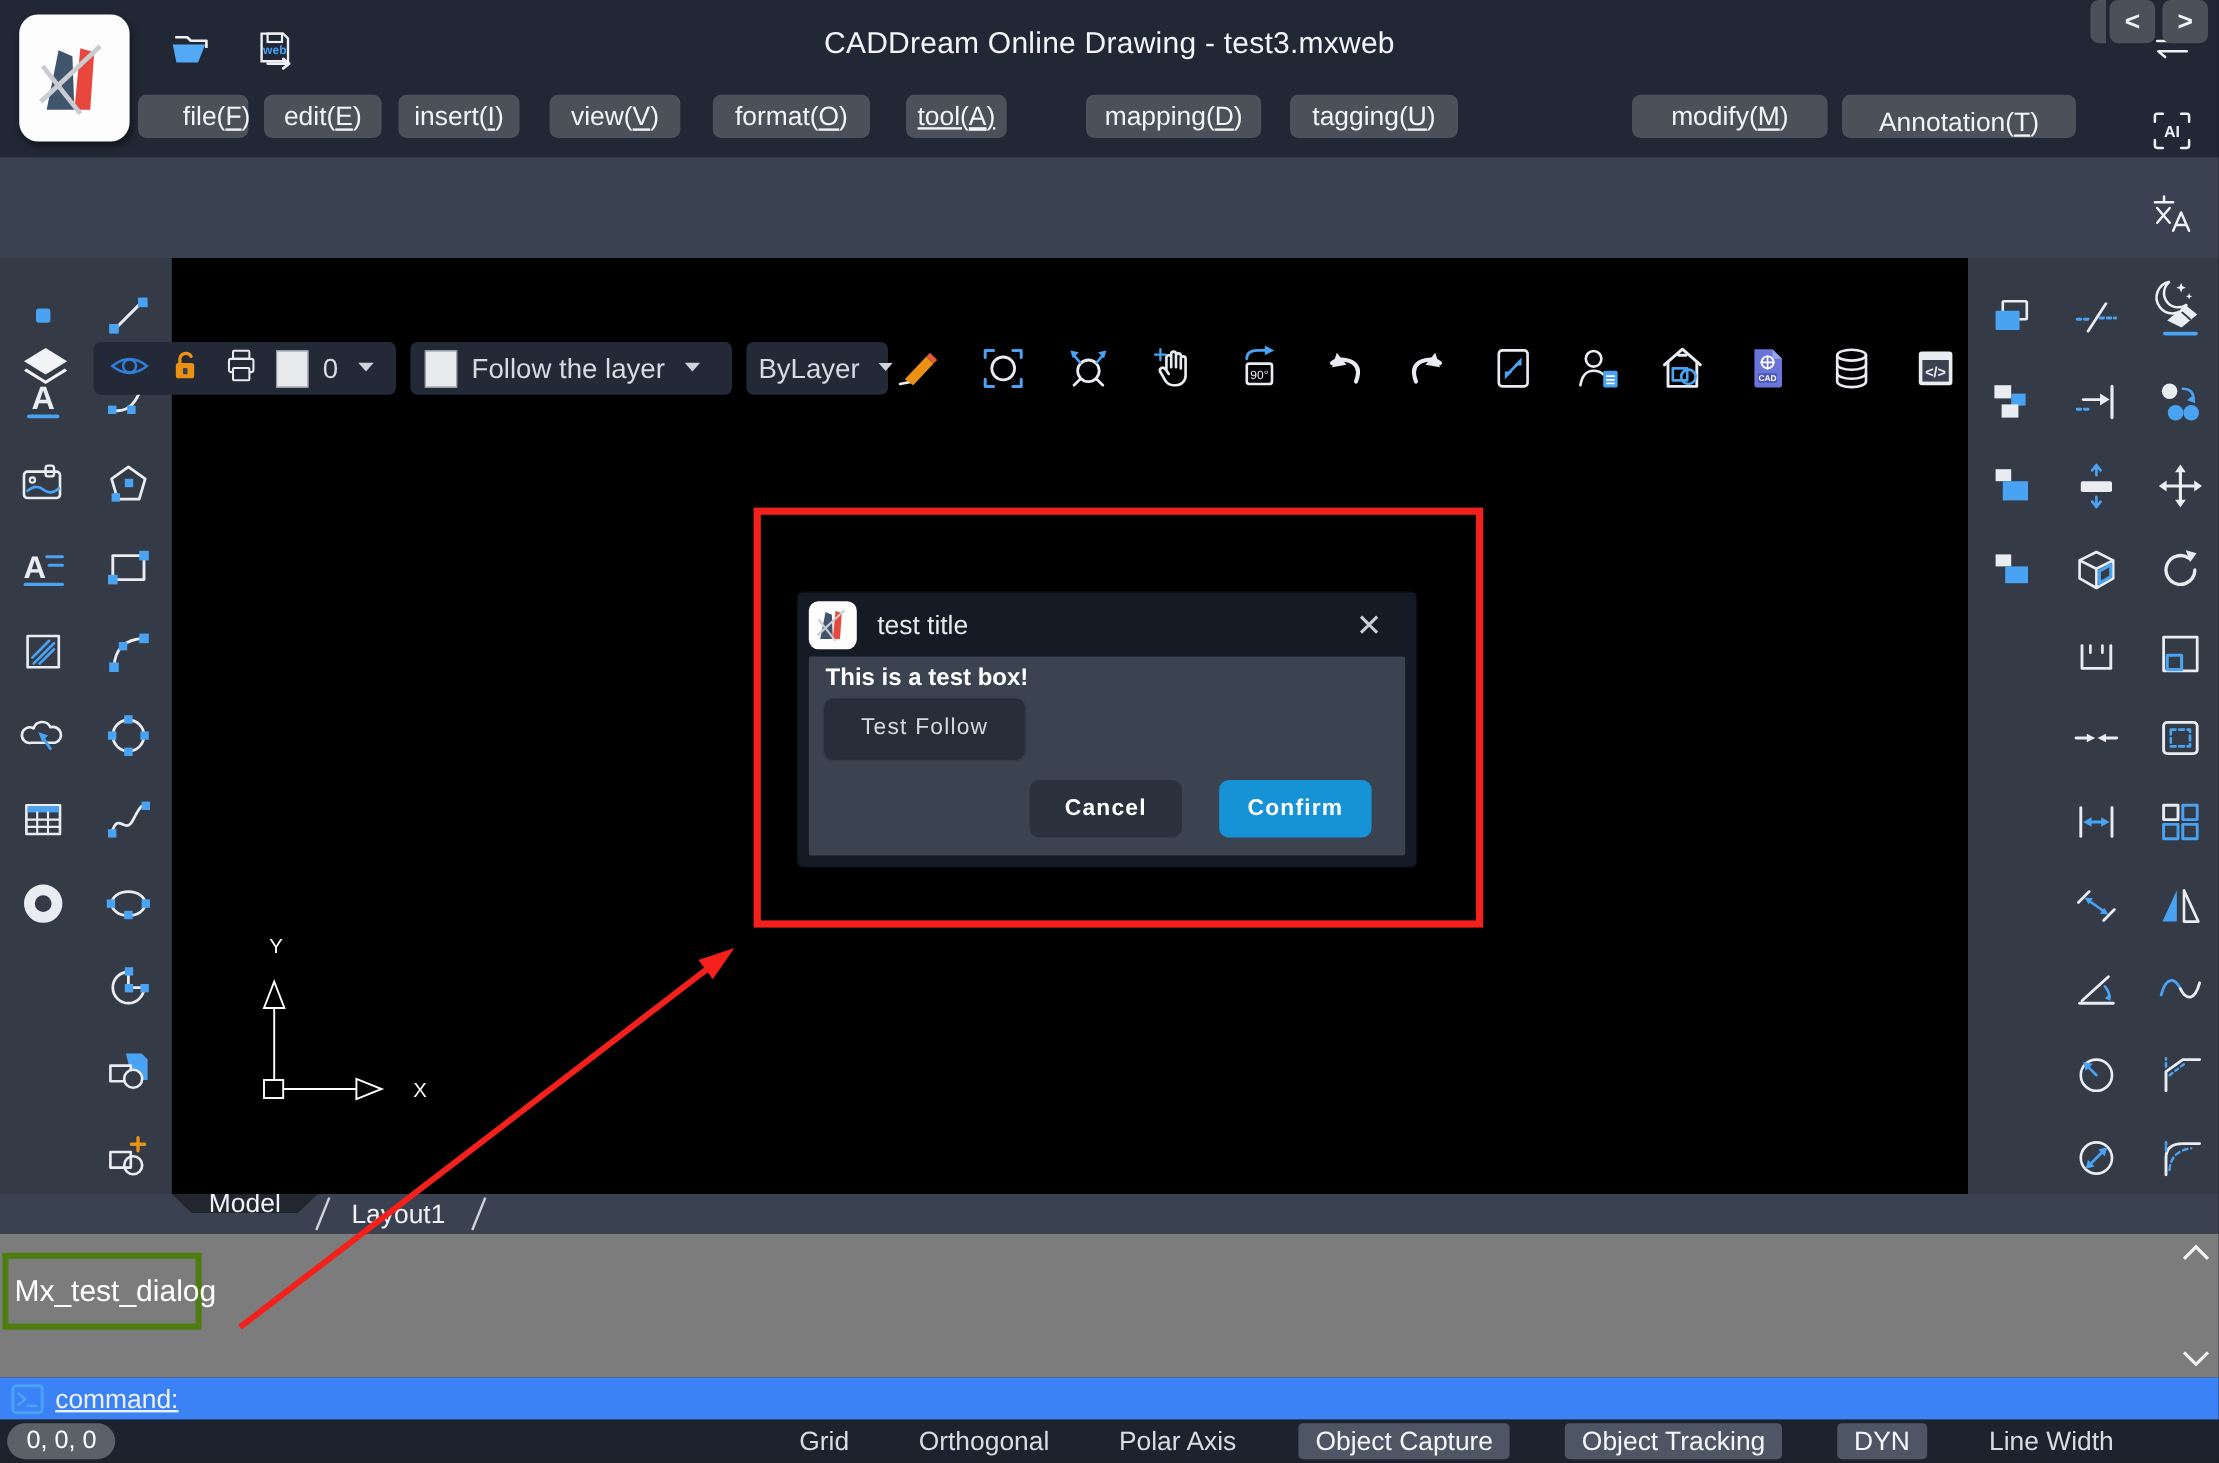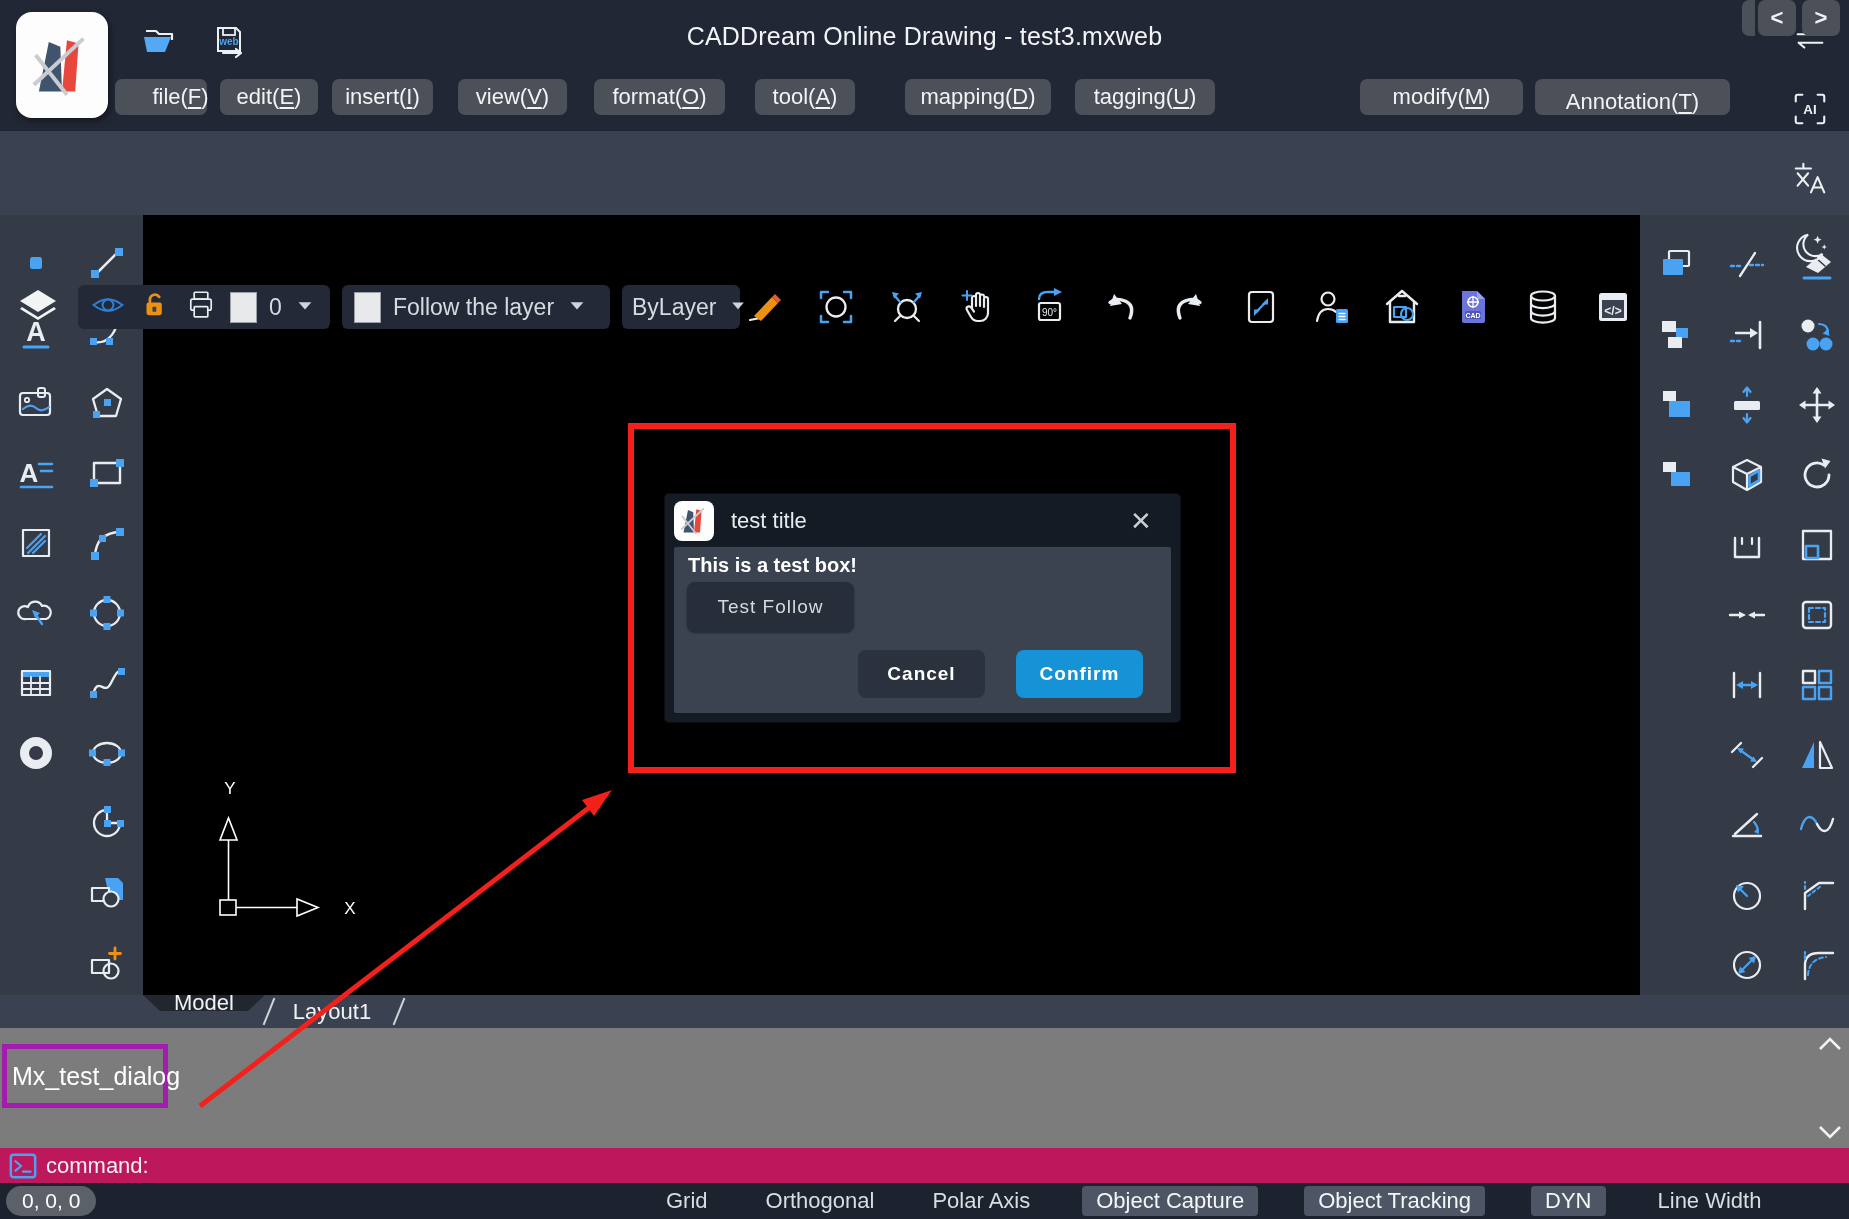--- a/index.html
+++ b/index.html
@@ -48,33 +48,33 @@
   .dlg-body { position:absolute; left:9px; right:9px; top:53px; bottom:9px; background:#3b4350; border-radius:2px; }
   .dlg-msg { position:absolute; left:14px; top:7px; font-size:20px; font-weight:bold; color:#ffffff; }
   .btn { position:absolute; display:flex; align-items:center; justify-content:center; border-radius:8px; font-size:19px; letter-spacing:1px; }
   .btn-test { left:13px; top:35px; width:167px; height:50px; background:#272e3a; color:#d6dade; box-shadow:0 1px 2px rgba(0,0,0,.4); }
   .btn-cancel { left:184px; top:103px; width:127px; height:48px; background:#2b323e; color:#fff; font-weight:bold; }
   .btn-confirm { left:342px; top:103px; width:127px; height:48px; background:#1692d6; color:#fff; font-weight:bold; }
 
   
   .red-rect { position:absolute; left:628px; top:423px; width:608px; height:350px; border:6px solid #f3201b; z-index:20; }
   .red-arrow { position:absolute; left:180px; top:770px; width:470px; height:350px; z-index:40; pointer-events:none; }
-  .mx-box { position:absolute; left:2px; top:1044px; width:166px; height:64px; border:5px solid #a21caf; z-index:25; display:flex; align-items:center; }
+  .mx-box { position:absolute; left:2px; top:1044px; width:166px; height:64px; border:5px solid #4d7c0f; z-index:25; display:flex; align-items:center; }
   .mx-box span { font-size:25px; color:#fff; margin-left:5px; white-space:nowrap; }
 
   
   .tabrow { position:absolute; left:0; top:995px; width:1849px; height:33px; background:#3a4150; z-index:2; }
   .tab-model { position:absolute; left:143px; top:0; width:122px; height:16px; background:#21262f; clip-path:polygon(0 0,100% 0,86% 100%,14% 100%); display:flex; align-items:center; justify-content:center; font-size:22px; color:#f0f2f4; }
   .tab-layout { position:absolute; left:272px; top:0; width:120px; height:33px; display:flex; align-items:center; justify-content:center; font-size:22px; color:#f0f2f4; }
   .tab-slash { position:absolute; top:2px; width:2px; height:29px; background:#cfd4da; transform:rotate(22deg); }
 
   .graypanel { position:absolute; left:0; top:1028px; width:1849px; height:120px; background:#7c7c7c; z-index:1; }
   .scroll-chev { position:absolute; width:26px; height:16px; right:6px; }
 
-  .cmdbar { position:absolute; left:0; top:1148px; width:1849px; height:35px; background:#be185d; z-index:2; display:flex; align-items:center; }
+  .cmdbar { position:absolute; left:0; top:1148px; width:1849px; height:35px; background:#3b82f6; z-index:2; display:flex; align-items:center;text-decoration:underline; }
   .cmd-ico { width:30px; height:30px; margin-left:8px; }
   .cmd-text { font-size:22px; color:#eef0f3; margin-left:8px; }
 
   .statusbar { position:absolute; left:0; top:1183px; width:1849px; height:36px; background:#1d232e; z-index:2; }
   .coord-pill { position:absolute; left:6px; top:3px; height:30px; min-width:80px; padding:0 16px; background:#5c6169; border-radius:15px; color:#fff; font-size:21px; display:flex; align-items:center; justify-content:center; }
   .st-items { position:absolute; left:660px; top:0; height:36px; display:flex; align-items:center; gap:46px; }
   .st-item { font-size:22px; color:#d9dde2; white-space:nowrap; padding:2px 6px; }
   .st-item.active { background:#4e5665; border-radius:4px; padding:2px 14px; color:#f4f6f8; }
 </style>
 </head>
@@ -131,21 +131,21 @@
         <path d="M35 15 l.8 2 2 .8 -2 .8 -.8 2 -.8 -2 -2 -.8 2 -.8 z" fill="#eef1f4"></path>
       </svg>
     </span>
   </div>
   <div class="menu-row" id="menu-row">
       <div class="menu-btn" style="left: 115px; width: 92px; padding-left: 43px;">file(<u>F</u>)</div>
       <div class="menu-btn" style="left: 220px; width: 98px;">edit(<u>E</u>)</div>
       <div class="menu-btn" style="left: 332px; width: 101px;">insert(<u>I</u>)</div>
       <div class="menu-btn" style="left: 458px; width: 109px;">view(<u>V</u>)</div>
       <div class="menu-btn" style="left: 594px; width: 131px;">format(<u>O</u>)</div>
-      <div class="menu-btn" style="left: 755px; width: 100px;">tool(<u>A</u>)</div>
+      <div class="menu-btn" style="left: 755px; width: 84px; text-decoration: underline;">tool(<u>A</u>)</div>
       <div class="menu-btn" style="left: 905px; width: 146px;">mapping(<u>D</u>)</div>
       <div class="menu-btn" style="left: 1075px; width: 140px;">tagging(<u>U</u>)</div>
       <div class="menu-btn" style="left: 1360px; width: 163px;">modify(<u>M</u>)</div>
       <div class="menu-btn" style="left: 1535px; width: 195px; align-items: flex-end;">Annotation(<u>T</u>)</div>
     </div>
   <div class="menu-sliver" style="left:1742px"></div>
   <div class="nav-btn" style="left:1758px">&lt;</div>
   <div class="nav-btn" style="left:1802px">&gt;</div>
 </div>
 

